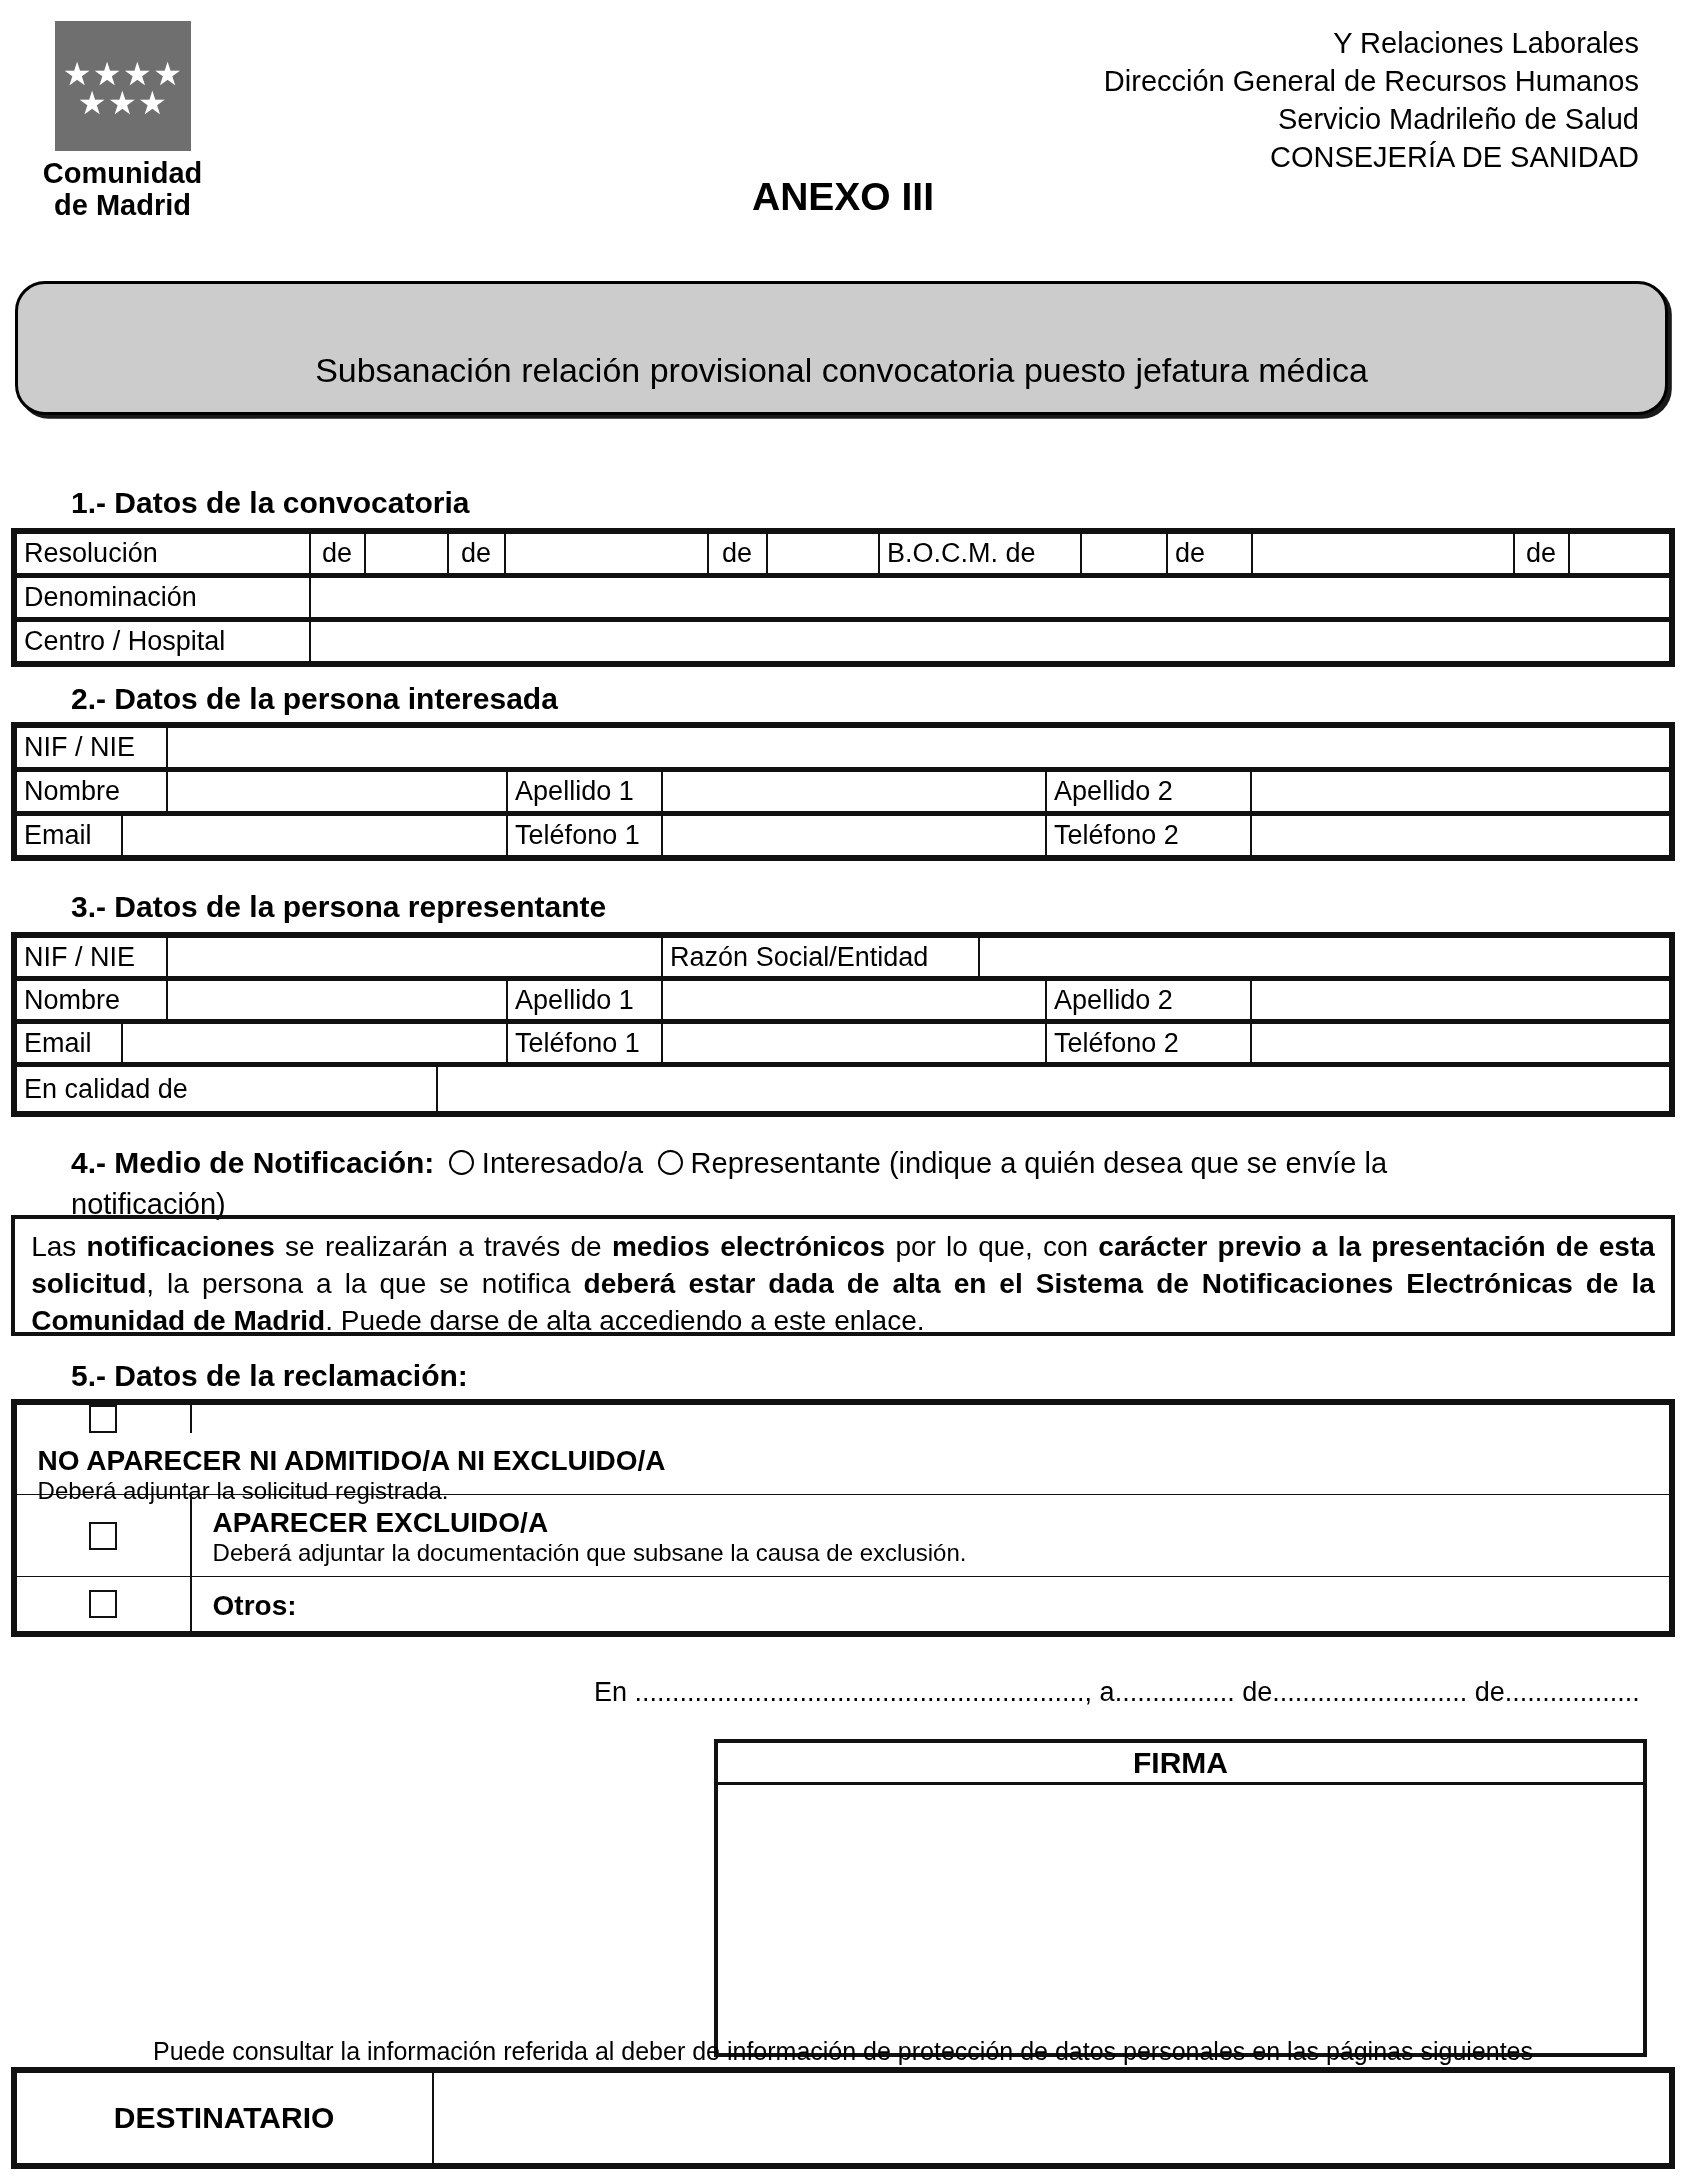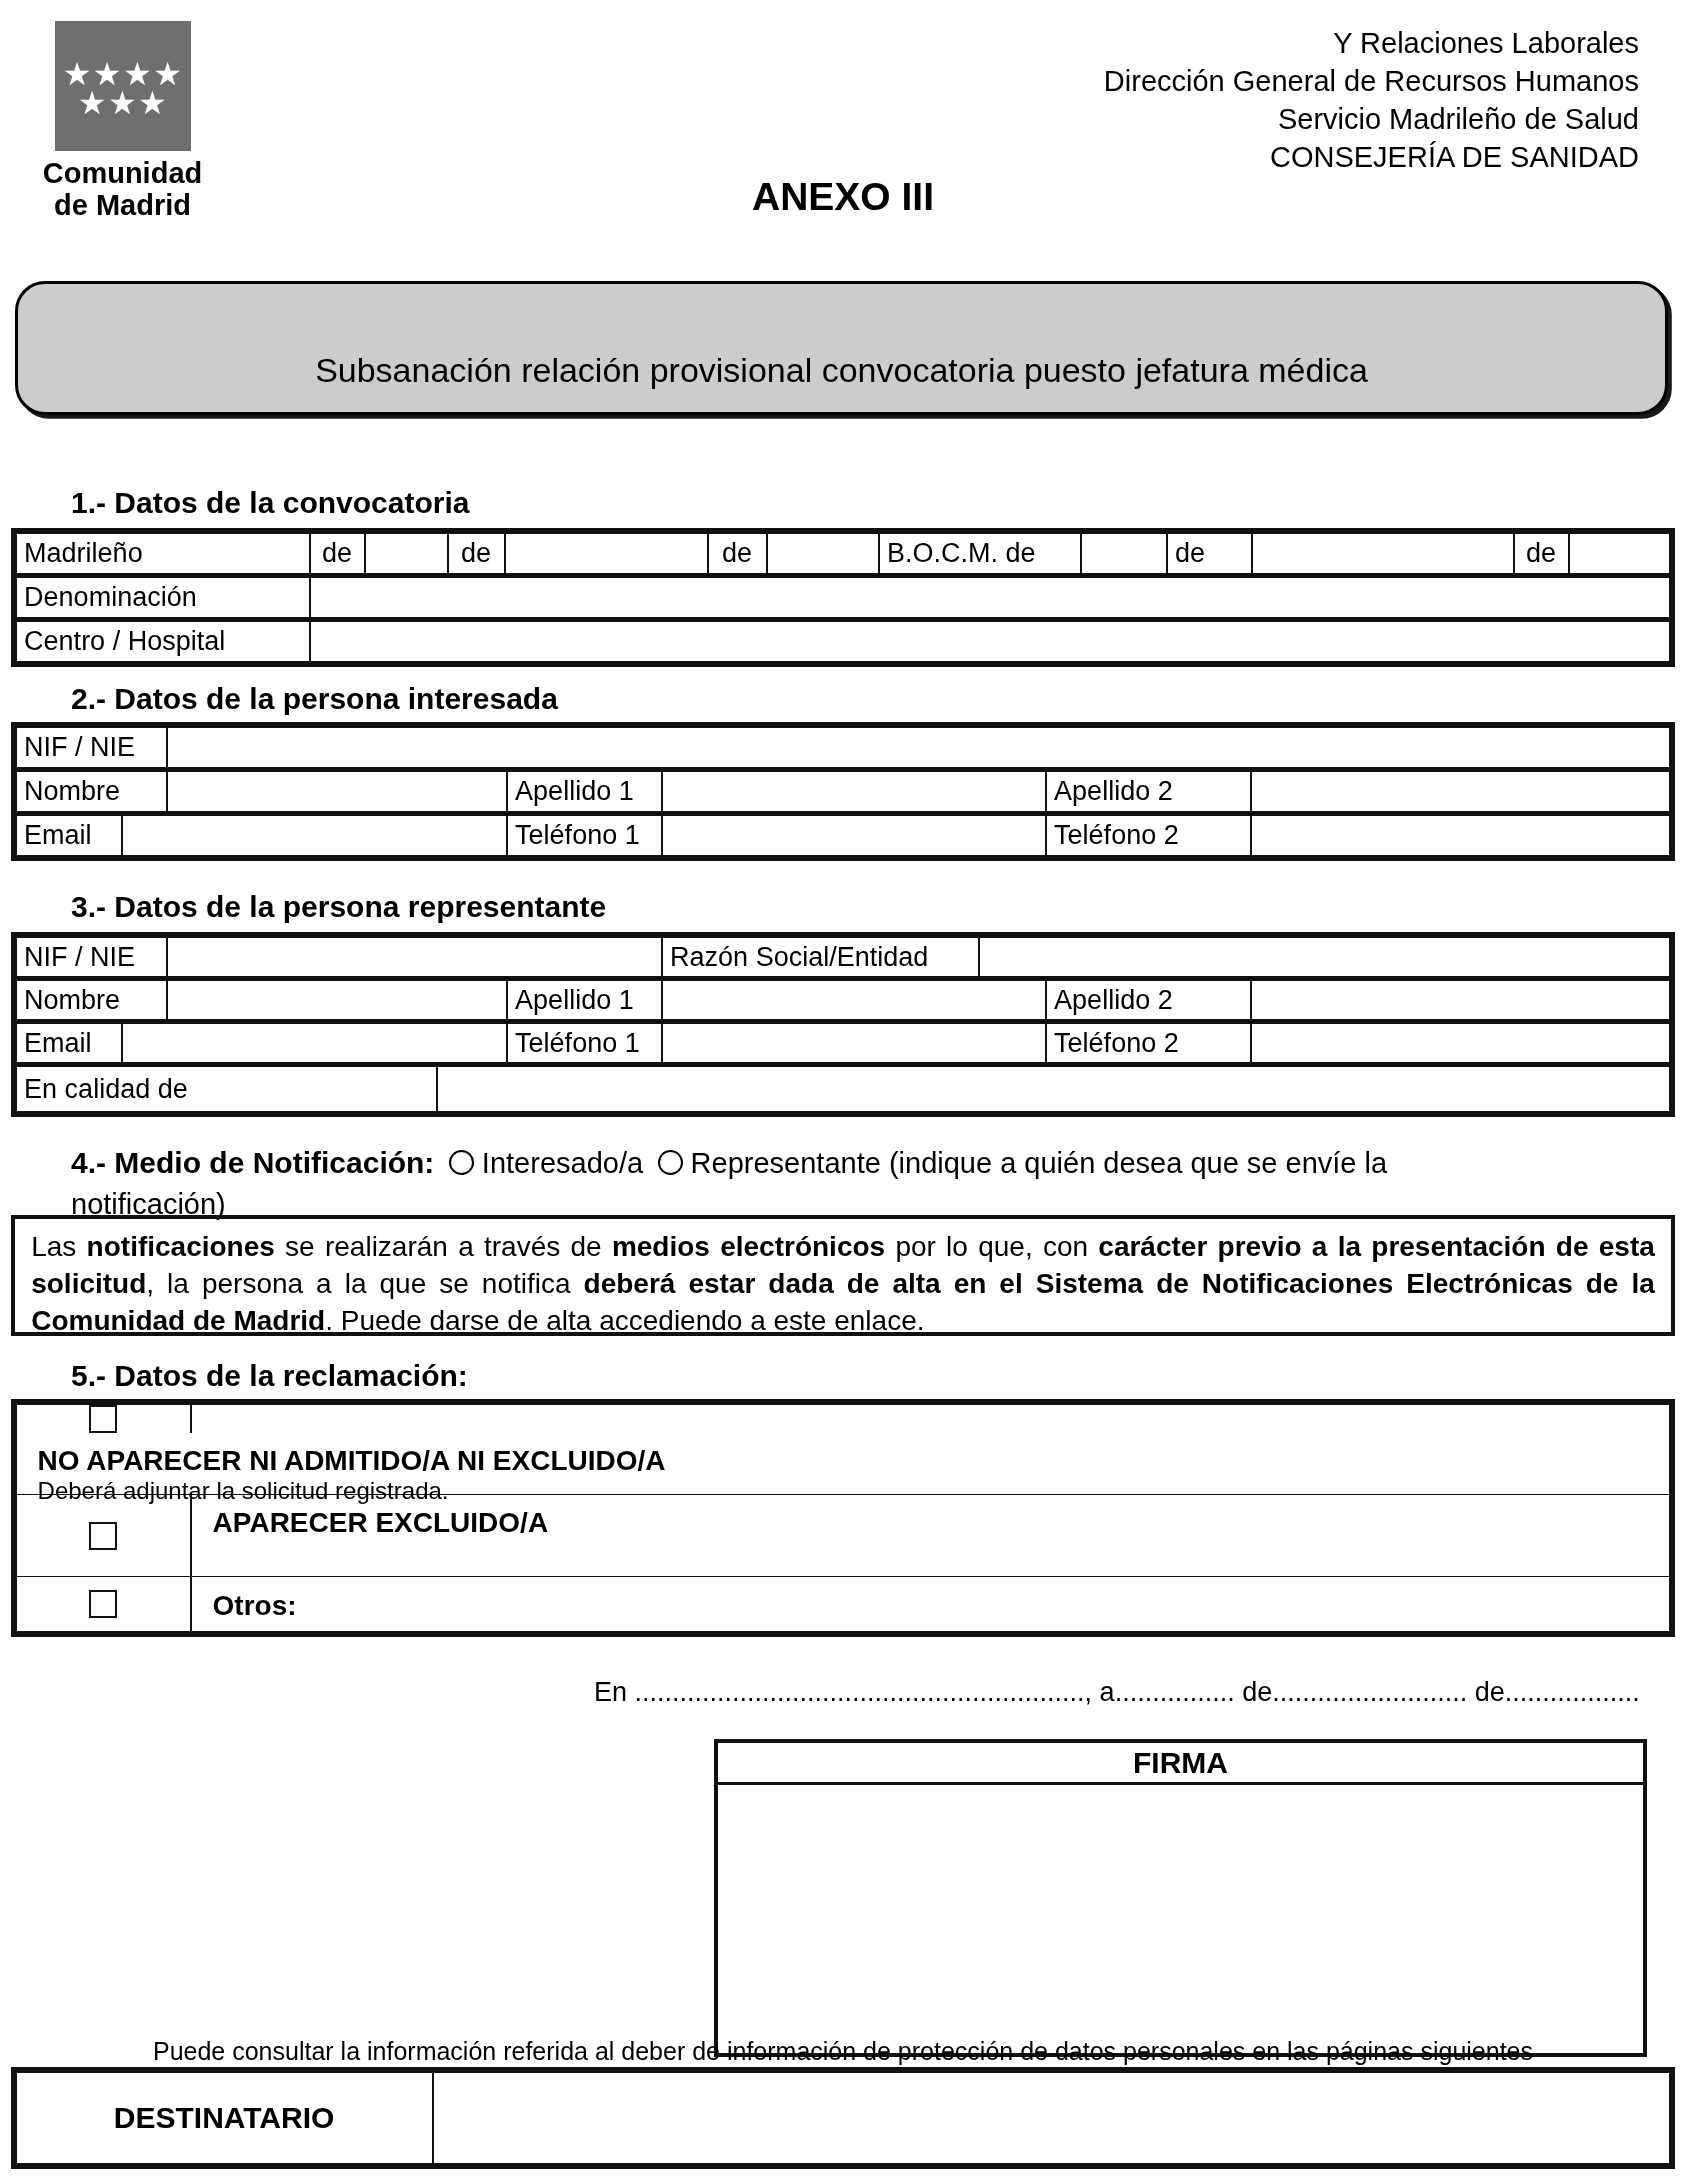--- a/index.html
+++ b/index.html
@@ -87,21 +87,21 @@
 </div>
 <div class="anexo">ANEXO III</div>
 
 <div class="title-box">
   <span class="t">Subsanación relación provisional convocatoria puesto jefatura médica</span>
 </div>
 
 <div class="sec-h" style="top:486px;">1.- Datos de la convocatoria</div>
 <div class="tbl" style="top:528px;">
   <div class="trow">
-    <div class="cell h52" style="width:292px;">Madrileño</div>
+    <div class="cell h52" style="width:292px;">Resolución</div>
     <div class="cell h52 ctr" style="width:55px;">de</div>
     <div class="cell h52" style="width:83px;"></div>
     <div class="cell h52 ctr" style="width:57px;">de</div>
     <div class="cell h52" style="width:203px;"></div>
     <div class="cell h52 ctr" style="width:59px;">de</div>
     <div class="cell h52" style="width:112px;"></div>
     <div class="cell h52" style="width:202px;">B.O.C.M. de</div>
     <div class="cell h52" style="width:86px;"></div>
     <div class="cell h52" style="width:85px;">de</div>
     <div class="cell h52" style="width:262px;"></div>
@@ -192,20 +192,21 @@
       <div class="t5title">NO APARECER NI ADMITIDO/A NI EXCLUIDO/A</div>
       <div class="t5desc">Deberá adjuntar la solicitud registrada.</div>
     </div>
   </div>
   <div class="t5row" style="height:81px;">
     <div class="t5check">
       <div class="cbx"></div>
     </div>
     <div class="t5content">
       <div class="t5title">APARECER EXCLUIDO/A</div>
+      <div class="t5desc">Deberá adjuntar la documentación que subsane la causa de exclusión.</div>
     </div>
   </div>
   <div class="t5row" style="height:54px;">
     <div class="t5check">
       <div class="cbx"></div>
     </div>
     <div class="t5content only">
       <div class="t5title">Otros:</div>
     </div>
   </div>

